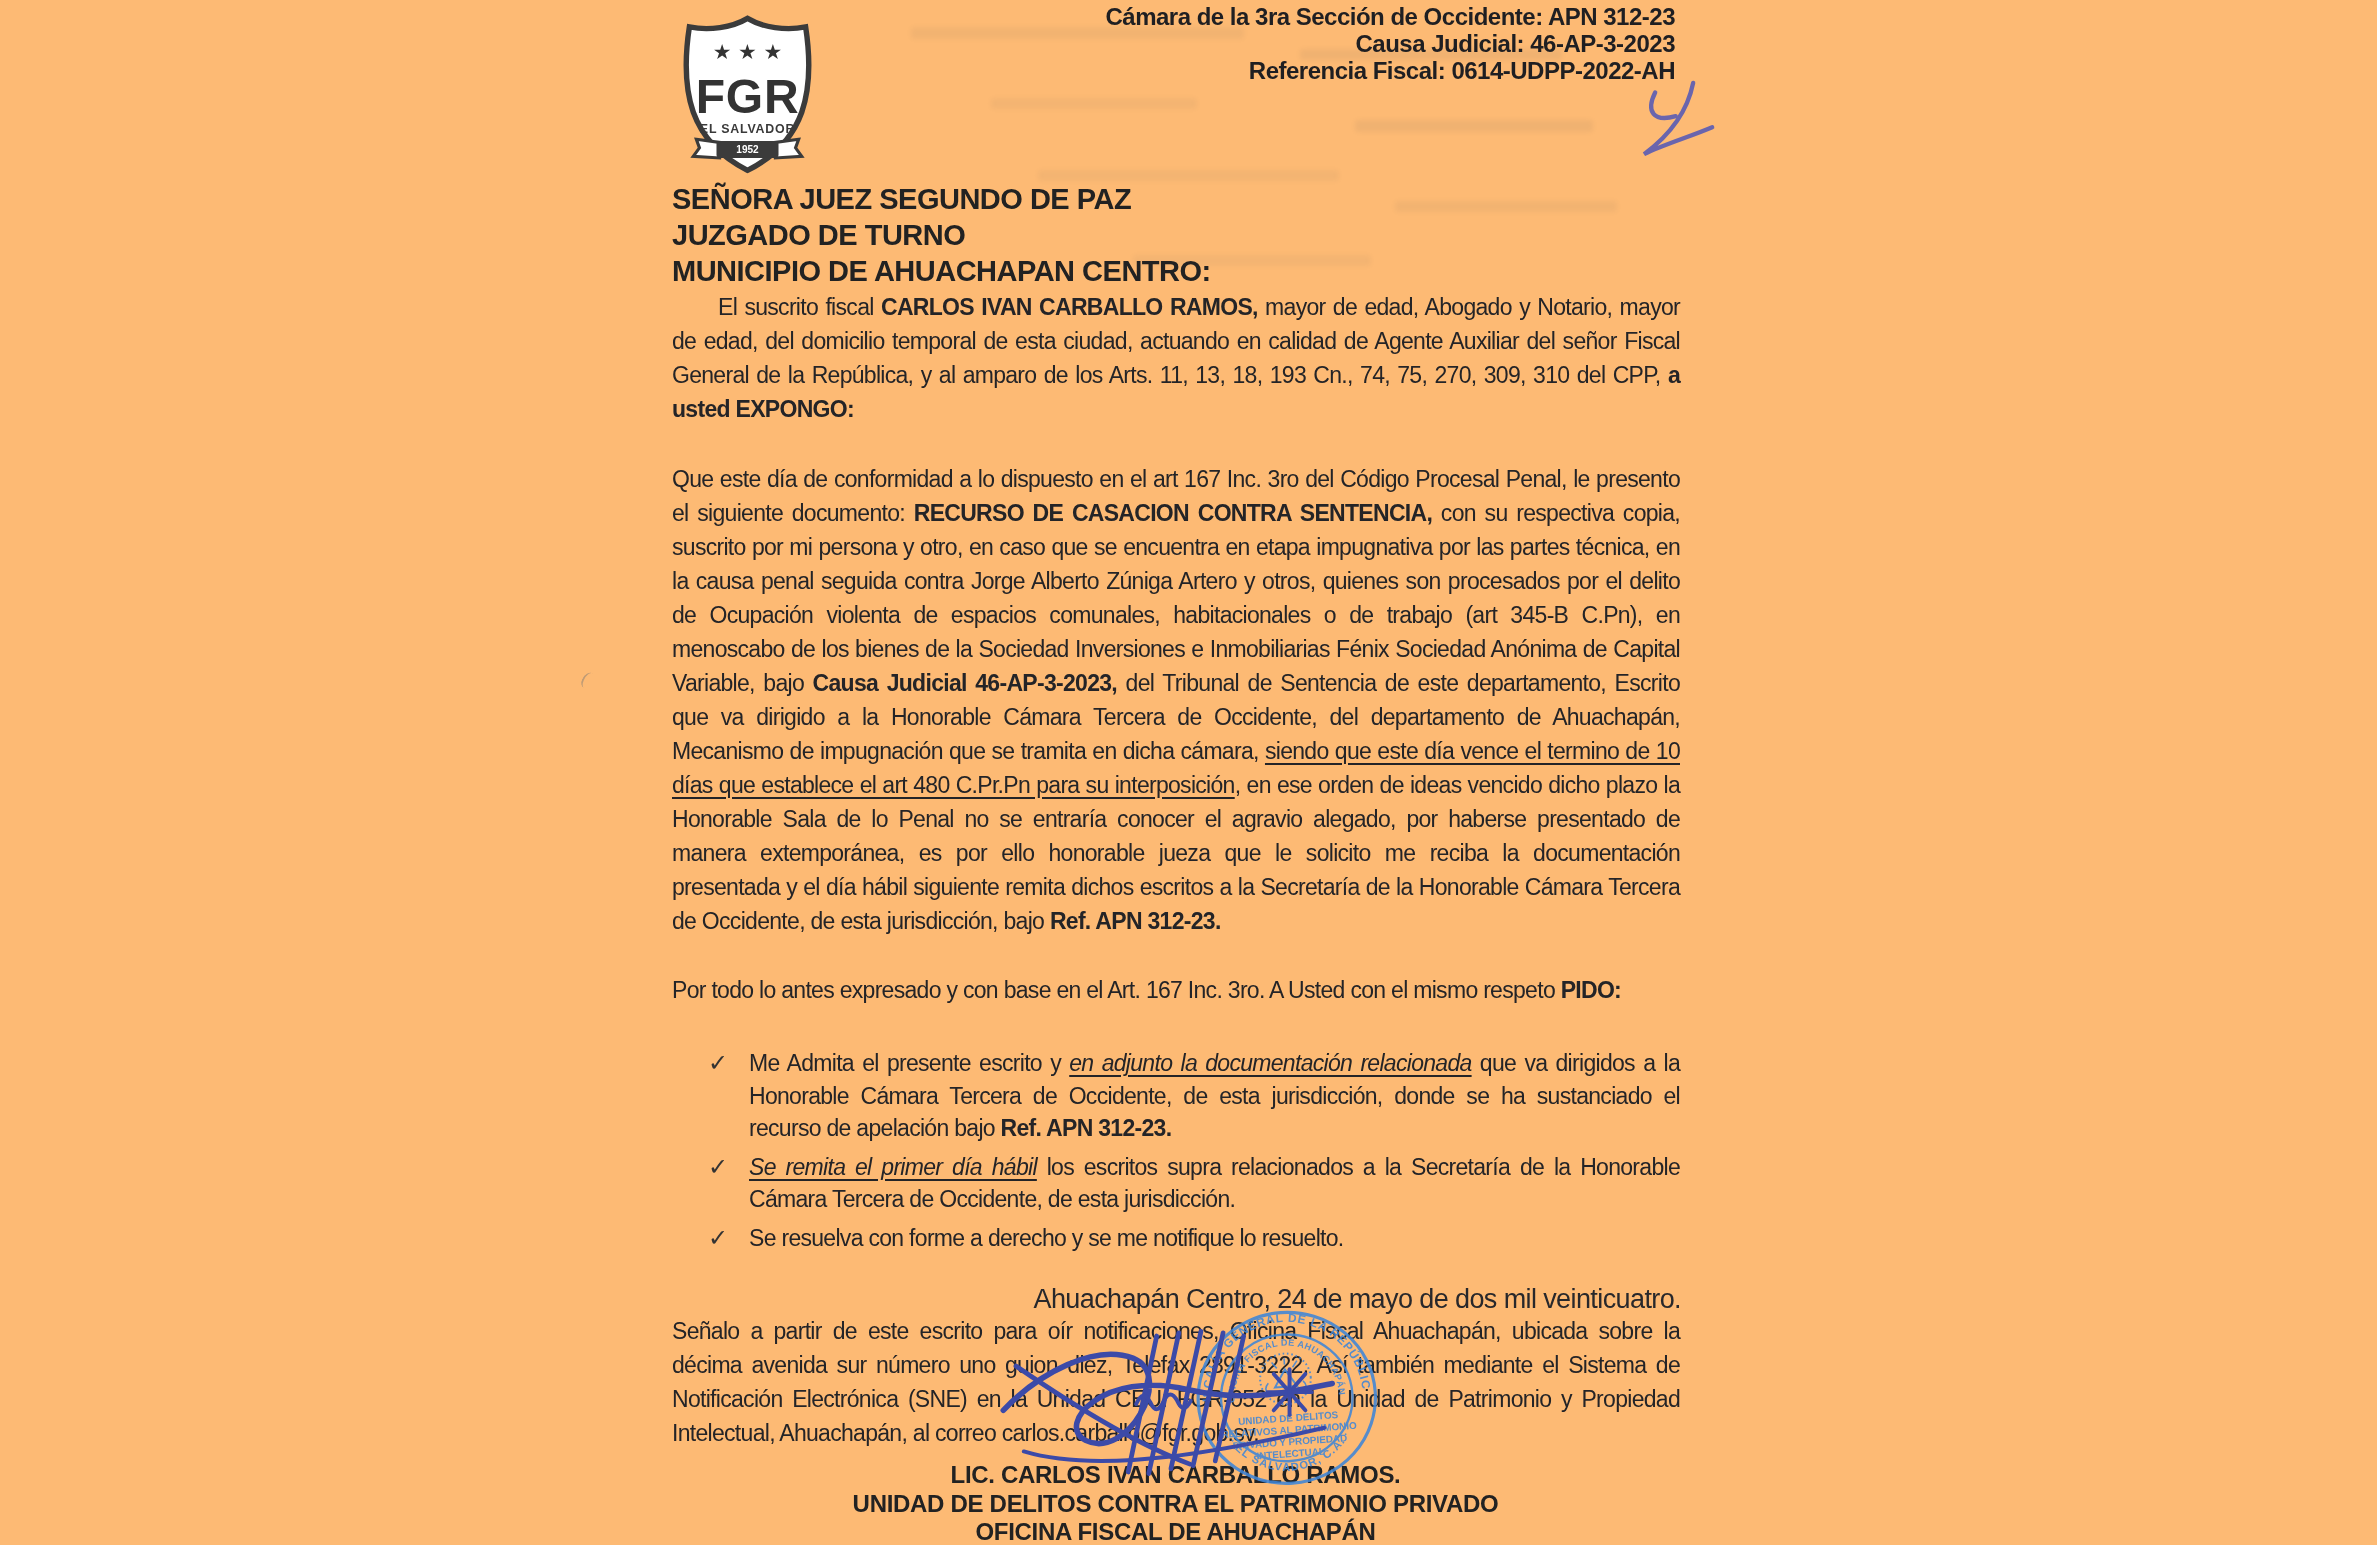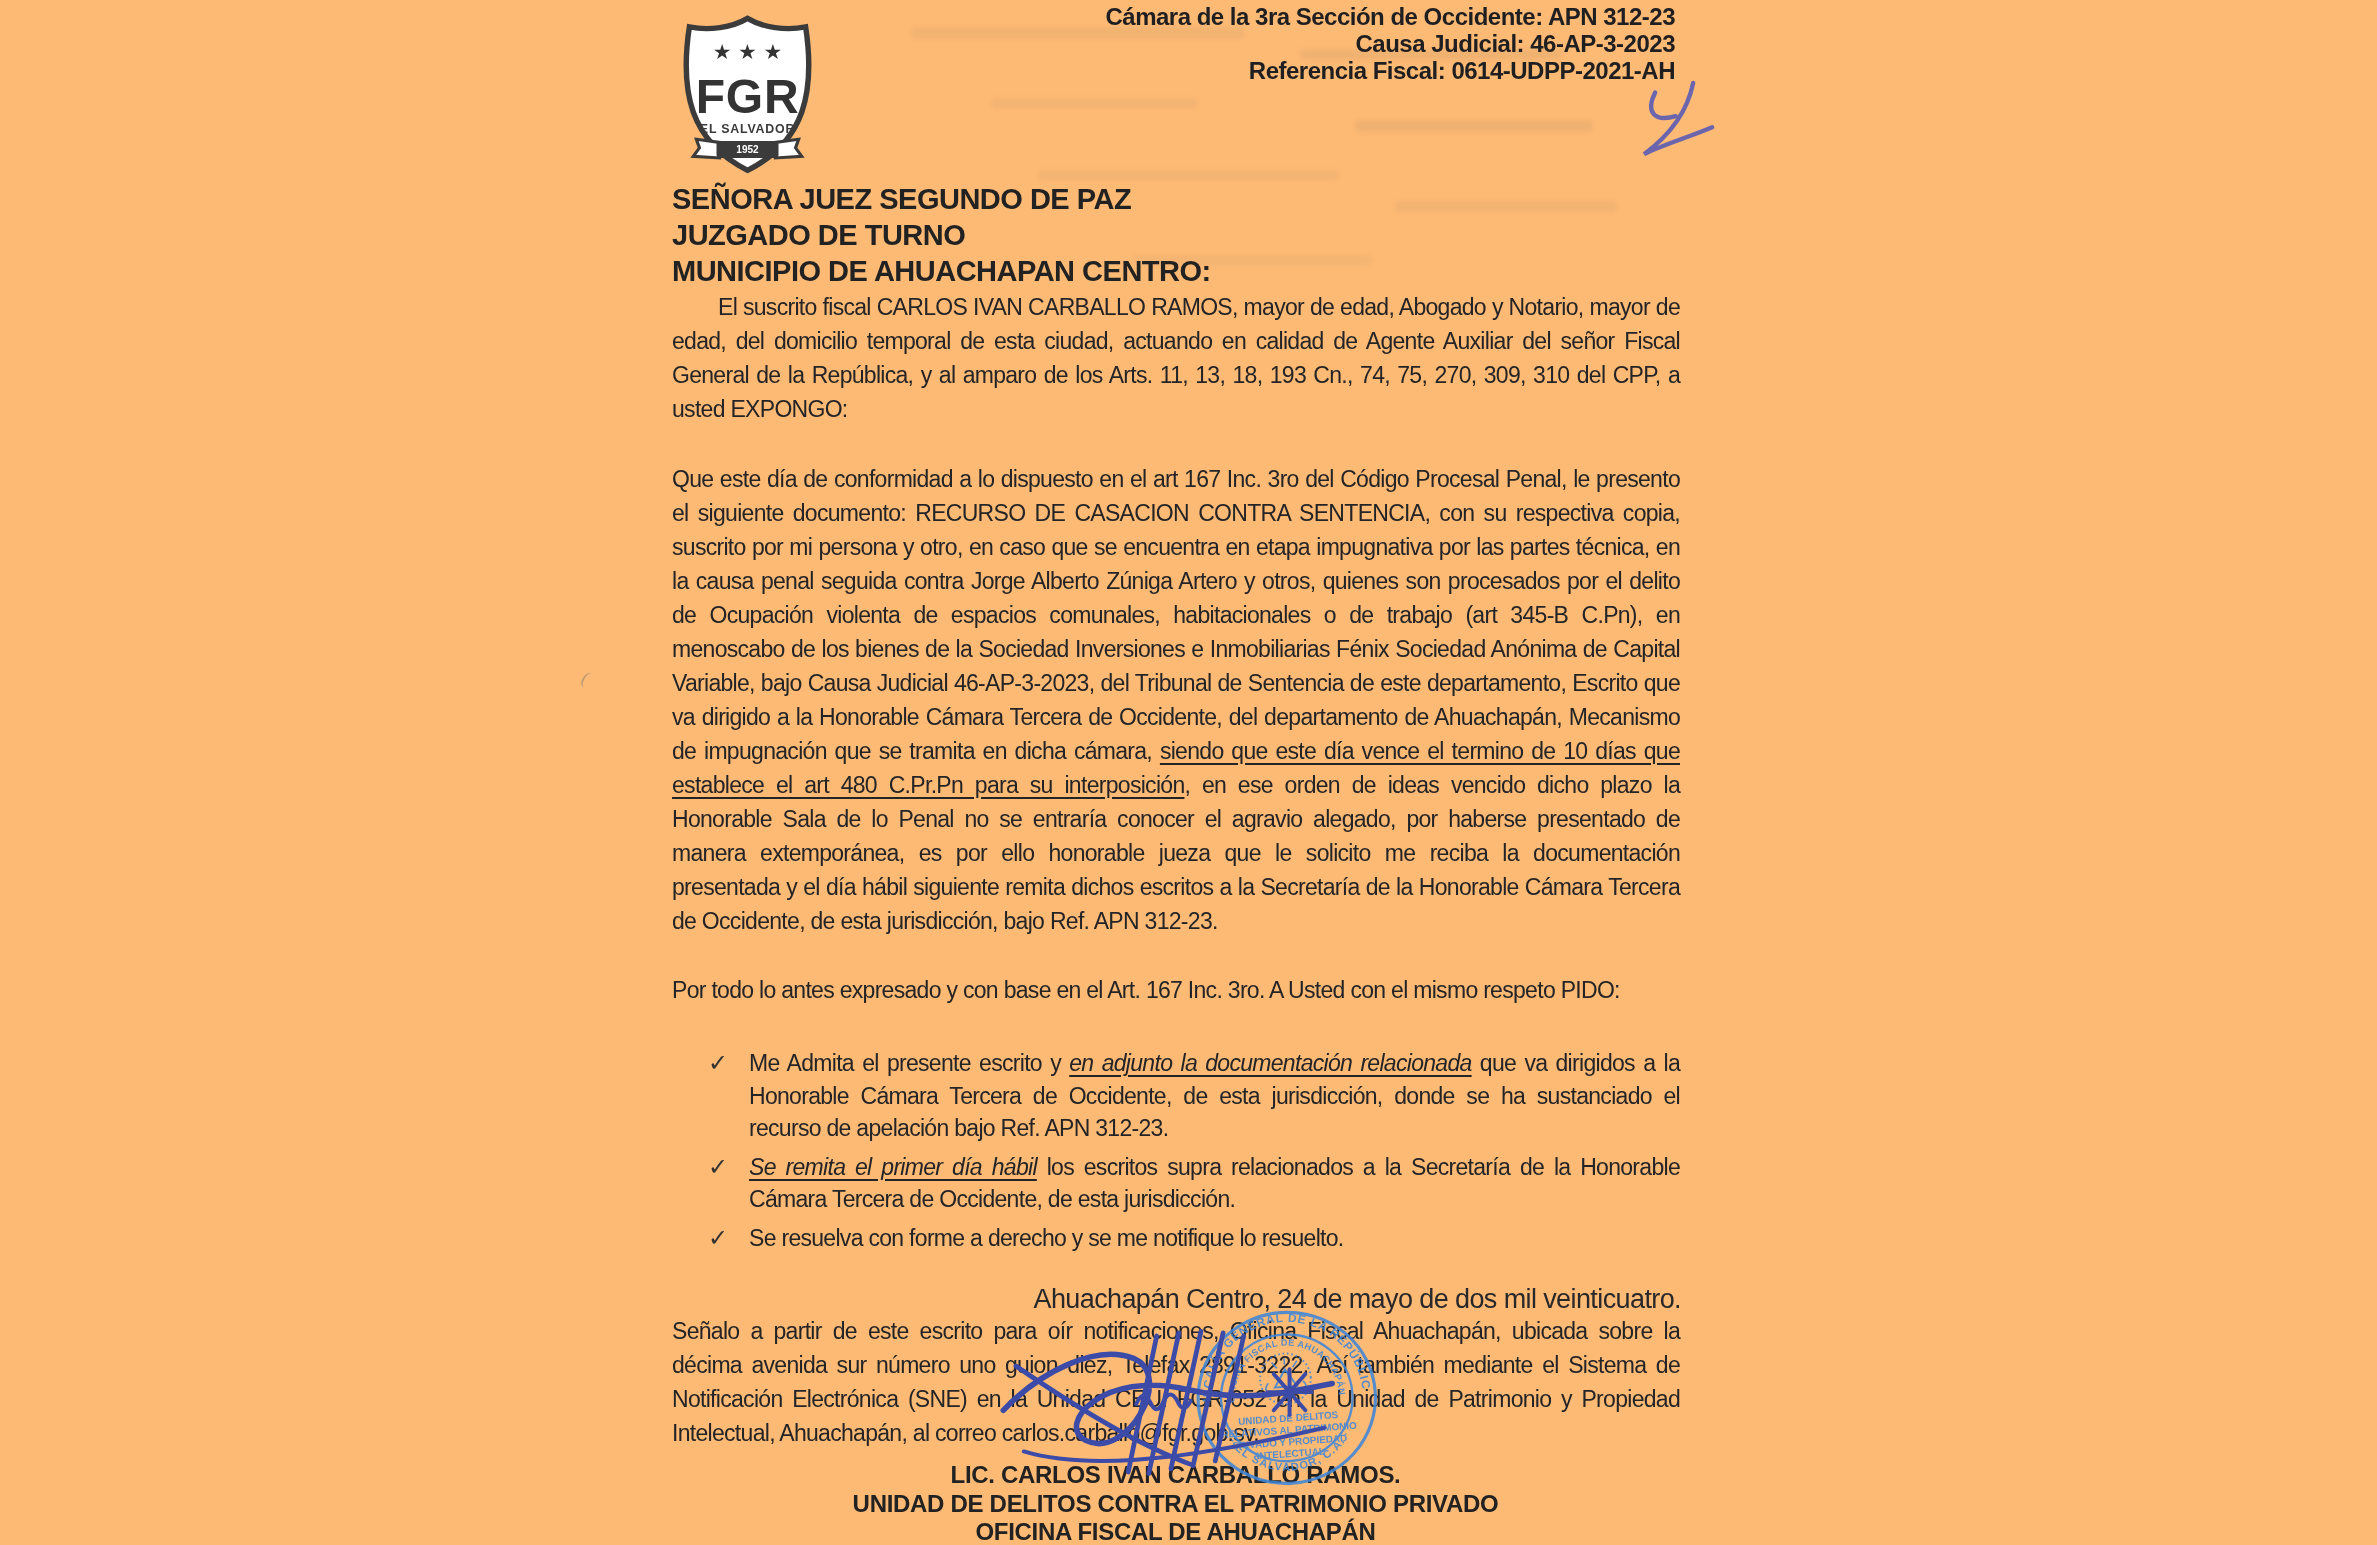--- a/index.html
+++ b/index.html
@@ -17,21 +17,21 @@
   .bodycol{position:absolute;left:672px;top:290px;width:1008px;font-size:23px;
            line-height:34px;letter-spacing:-0.7px;text-align:justify;color:#242427;}
   .bodycol p{margin:0;}
   .p1{text-indent:46px;}
   .p2{margin-top:36px !important;}
   .p3{margin-top:35px !important;}
   .p4{margin-top:59px !important;}
   ul.checklist{list-style:none;margin:40px 0 0 0;padding:0 0 0 36px;}
   ul.checklist li{position:relative;padding-left:41px;margin-bottom:6.3px;line-height:32.5px;}
   ul.checklist .check{position:absolute;left:0;top:0;font-size:24px;color:#333;}
-  .seg-bold{font-weight:normal;}
+  .seg-bold{font-weight:bold;}
   .seg-underline{text-decoration:underline;text-underline-offset:4px;}
   .seg-biu{font-weight:normal;font-style:italic;text-decoration:underline;text-underline-offset:4px;}
   
   .dateline{position:absolute;top:1284px;right:696px;font-size:27px;letter-spacing:-0.6px;color:#28282b;}
   
   .signature{position:absolute;left:992px;top:1317px;width:380px;height:174px;z-index:4;}
   .stamp{position:absolute;left:1187px;top:1306px;width:200px;height:190px;z-index:3;
          transform:rotate(-4deg);opacity:0.88;}
   .signblock{position:absolute;left:819px;top:1461px;width:713px;text-align:center;z-index:2;
              font-weight:bold;color:#222;font-size:24px;line-height:28.5px;letter-spacing:-0.3px;}
@@ -52,21 +52,21 @@
   <div class="ghost" style="left:991px;top:98px;width:206px;height:11px;opacity:.05"></div>
   <div class="ghost" style="left:1355px;top:120px;width:238px;height:12px;opacity:.07"></div>
   <div class="ghost" style="left:1038px;top:170px;width:301px;height:11px;opacity:.05"></div>
   <div class="ghost" style="left:1395px;top:201px;width:222px;height:11px;opacity:.06"></div>
   <div class="ghost" style="left:1133px;top:255px;width:238px;height:11px;opacity:.05"></div>
   <div class="penstray"></div>
 
   <div class="refs">
     <div>Cámara de la 3ra Sección de Occidente: APN 312-23</div>
     <div>Causa Judicial: 46-AP-3-2023</div>
-    <div>Referencia Fiscal: 0614-UDPP-2021-AH</div>
+    <div>Referencia Fiscal: 0614-UDPP-2022-AH</div>
   </div>
 
   <svg class="handmark" viewBox="0 0 160 120">
     <g fill="none" stroke="#5157b8" stroke-width="5.5" stroke-linecap="round" opacity="0.85">
       <path d="M 48,22 C 36,46 46,60 74,52"></path>
       <path d="M 96,10 C 90,40 72,72 34,100 C 58,88 92,78 120,66"></path>
     </g>
   </svg>
 
   <svg class="logo" viewBox="0 0 200 215">

